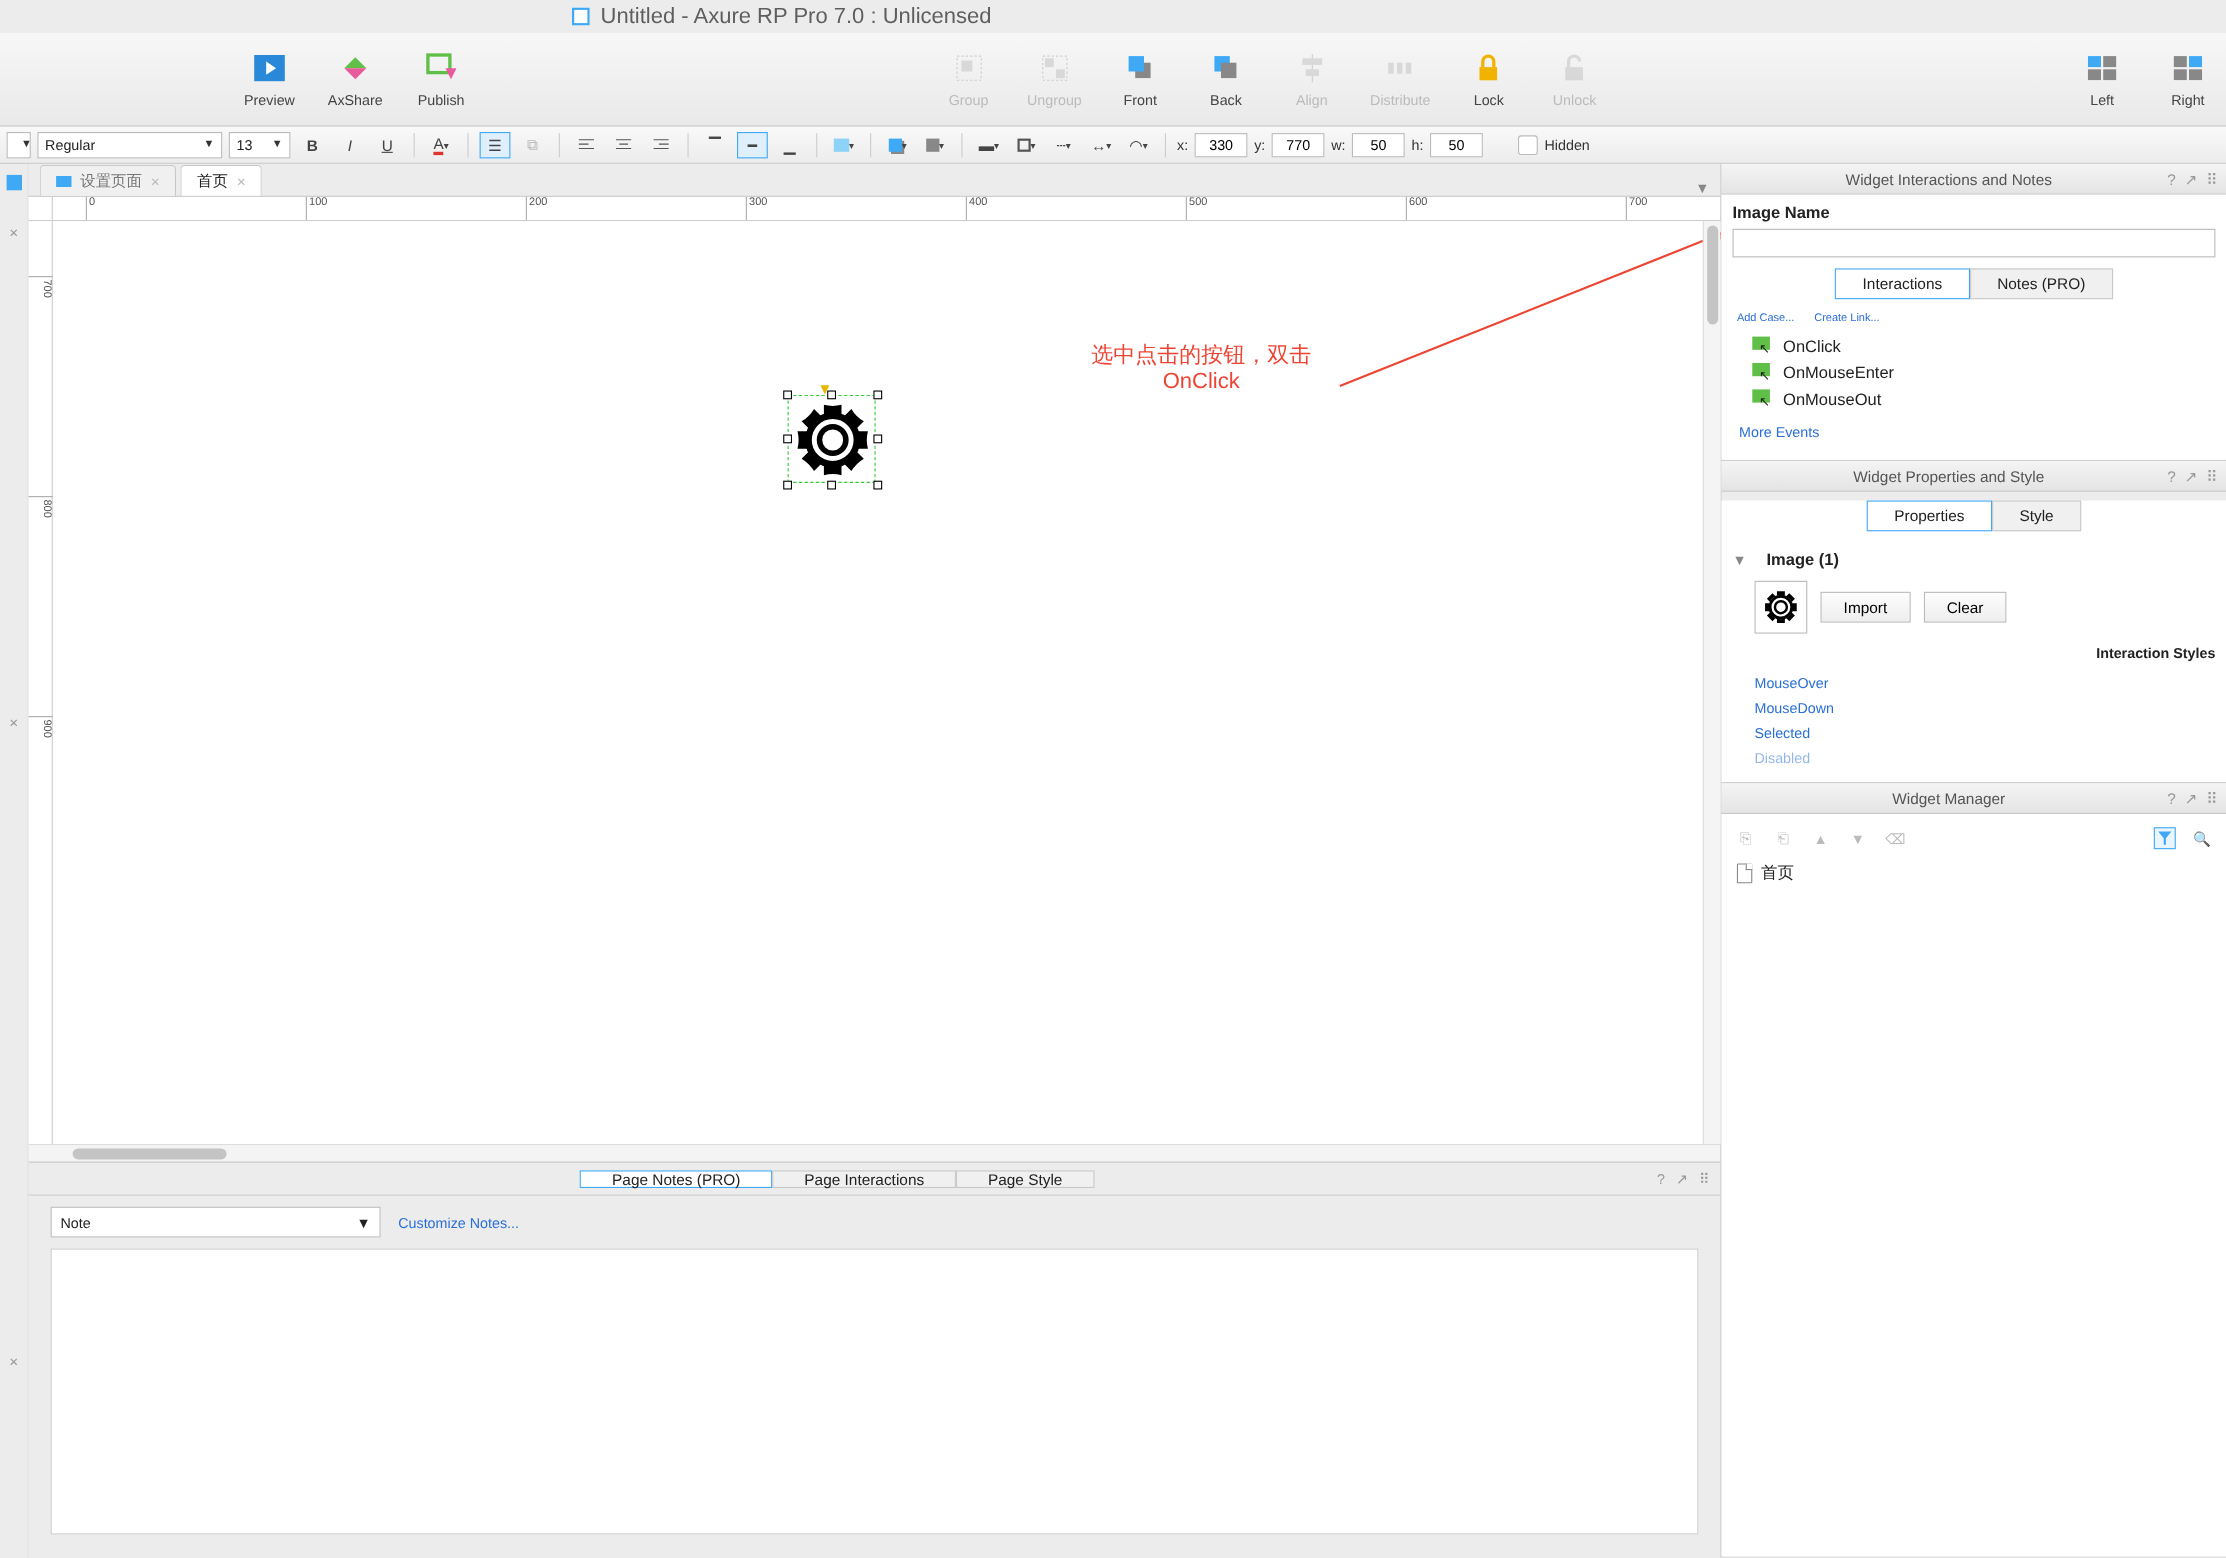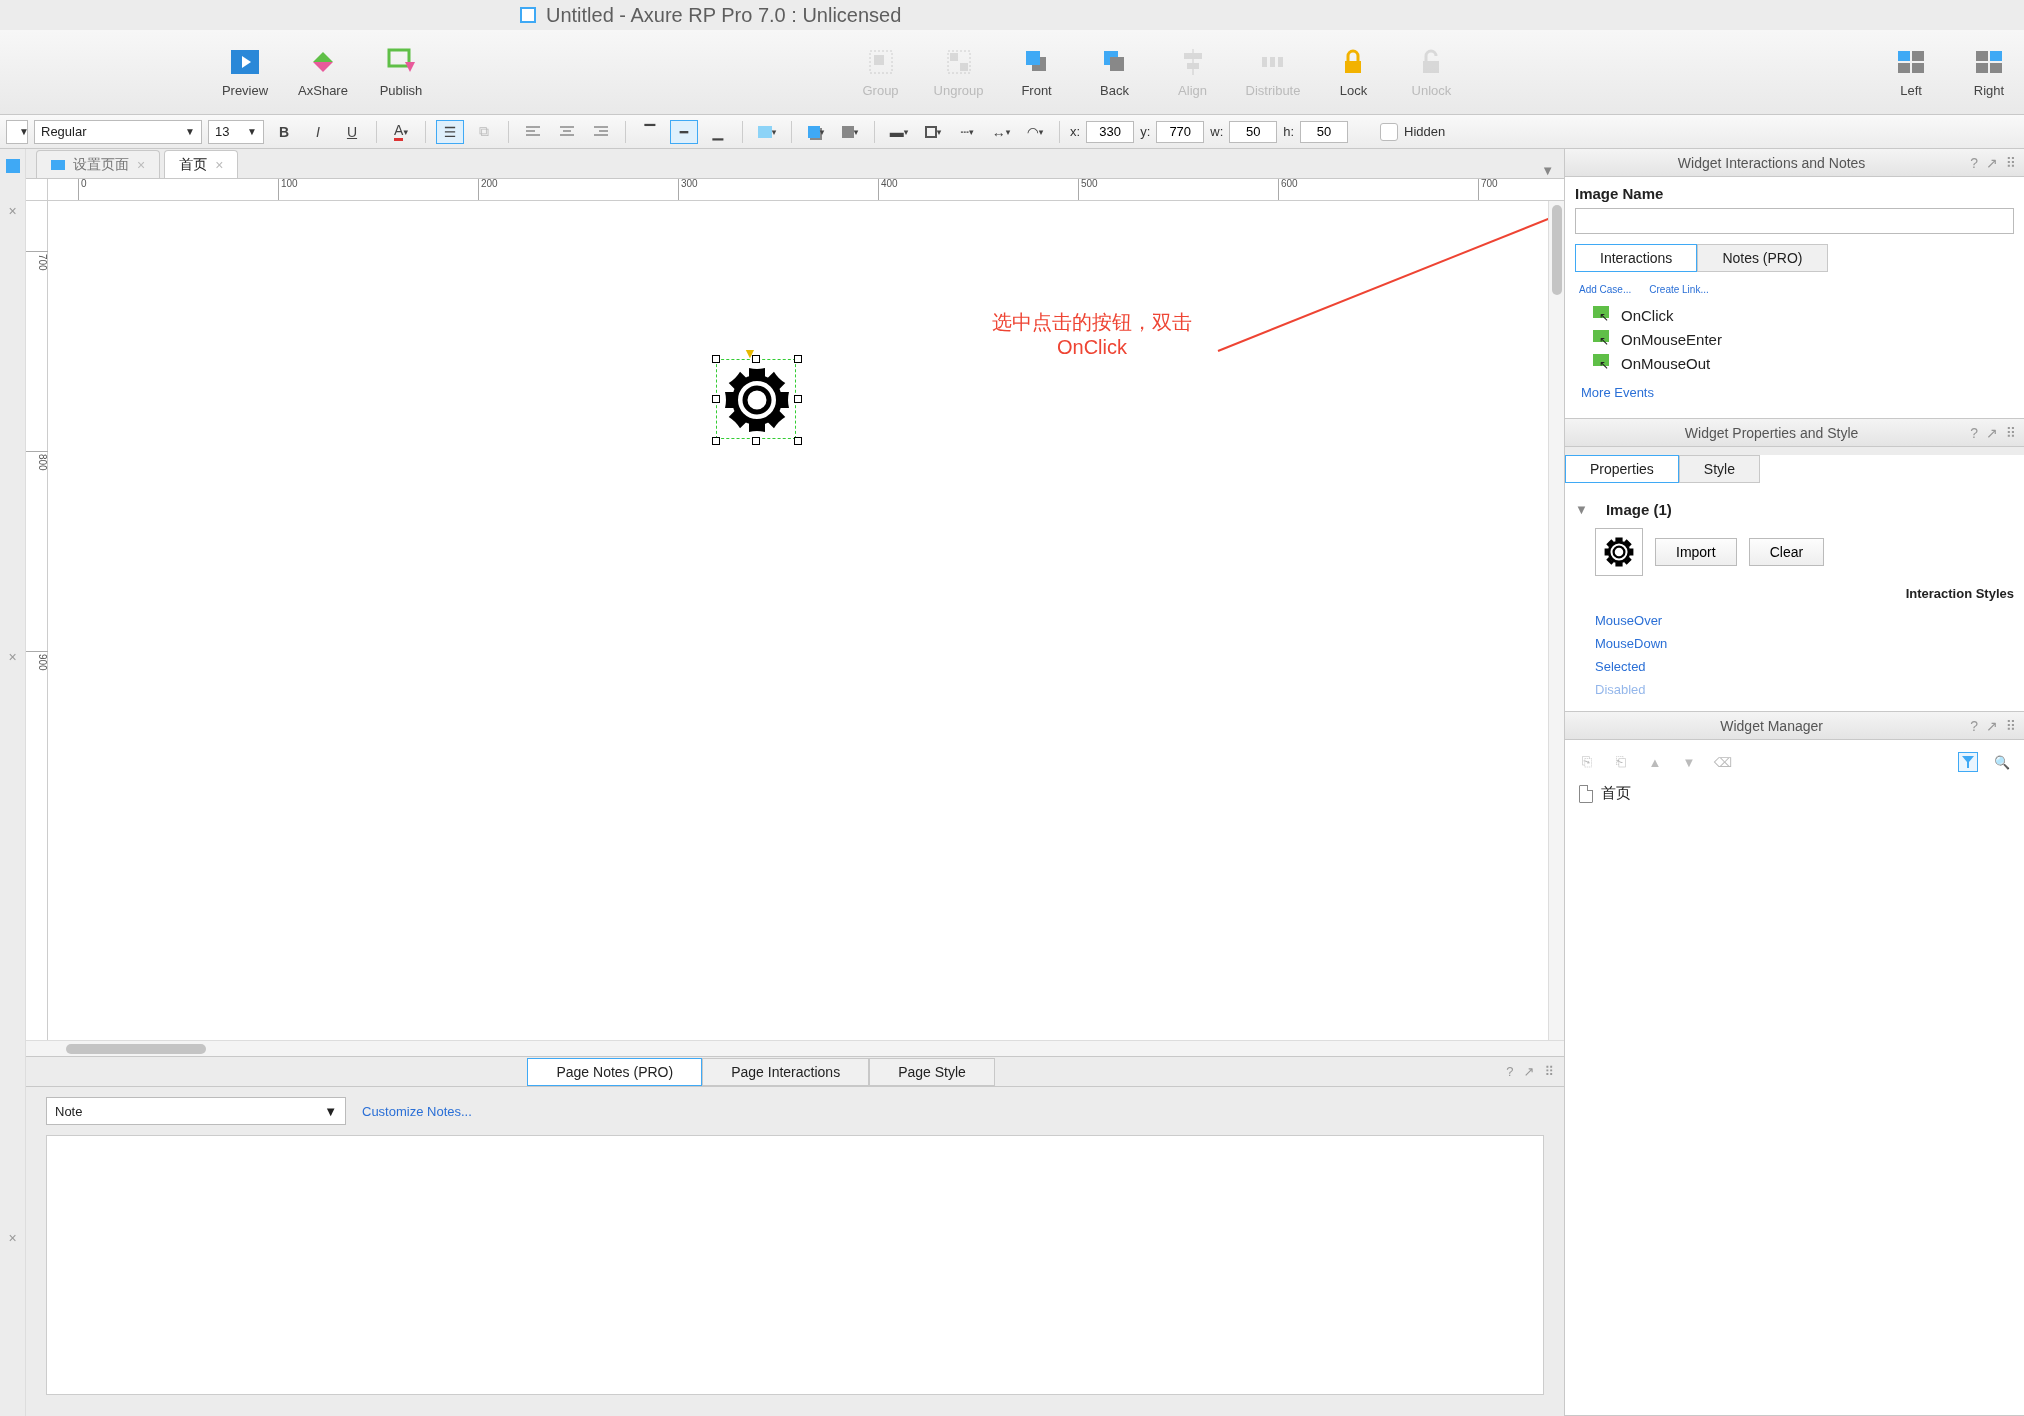--- a/index.html
+++ b/index.html
@@ -57,37 +57,37 @@
 .selhandles .guide { position: absolute; border: 1px dashed #3c3; }
 .annotation { position: absolute; color: #e43; font-size: 20px; text-align: center; }
 .arrow-svg { position: absolute; }
 .hscroll { height: 16px; background: #f4f4f4; border-top: 1px solid #ddd; }
 .vscroll { position: absolute; right: 0; top: 0; width: 16px; height: 100%; background: #f4f4f4; border-left: 1px solid #ddd; }
 .vscroll .thumb { width: 10px; background: #c4c4c4; border-radius: 5px; margin: 2px auto; }
 
 .bottom-panel { height: 360px; border-top: 1px solid #c8c8c8; background: #ececec; display: flex; flex-direction: column; }
 .bottom-head { height: 30px; display: flex; align-items: center; justify-content: flex-end; border-bottom: 1px solid #c8c8c8; }
 .bottom-tabs { display: flex; margin: 0 auto; }
-.bottom-tab { height: 28px; padding: 0 28px; border: 1px solid #c8c8c8; background: #f0f0f0; display: flex; align-items: center; font-size: 14px; }
+.bottom-tab { height: 16px; padding: 0 28px; border: 1px solid #c8c8c8; background: #f0f0f0; display: flex; align-items: center; font-size: 14px; }
 .bottom-tab.active { background: #fff; border-color: #3FA9F5; color: #222; }
 .bottom-head .icons { display: flex; gap: 10px; padding: 0 10px; color: #999; }
 .bottom-body { flex: 1; background: #ececec; padding: 10px 20px; }
 .bottom-body .note-dd { width: 300px; height: 28px; border: 1px solid #bbb; background: #fff; display: flex; align-items: center; justify-content: space-between; padding: 0 8px; }
 .bottom-body .link { color: #2a6fd6; margin-left: 16px; }
 .bottom-body .textarea { margin-top: 10px; background: #fff; border: 1px solid #ccc; height: 260px; }
 
 .right-col { width: 460px; background: #ececec; border-left: 1px solid #c8c8c8; display: flex; flex-direction: column; }
 .panel { border-bottom: 1px solid #c8c8c8; }
 .panel-head { height: 28px; background: linear-gradient(#f4f4f4,#e4e4e4); border-bottom: 1px solid #c8c8c8; display: flex; align-items: center; padding: 0 8px; font-size: 14px; }
 .panel-head .title { flex: 1; text-align: center; color: #555; }
 .panel-head .icons { display: flex; gap: 8px; color: #999; }
 .panel-body { background: #fff; padding: 8px 10px; }
 .panel-body .field-label { font-weight: bold; font-size: 15px; margin-bottom: 6px; }
 .panel-body input.txt { width: 100%; height: 26px; border: 1px solid #bbb; padding: 0 6px; }
-.pill-tabs { display: flex; margin: 10px 0; }
+.pill-tabs { display: flex; justify-content: center; margin: 10px 0; }
 .pill-tab { height: 28px; padding: 0 24px; border: 1px solid #c8c8c8; background: #f0f0f0; display: flex; align-items: center; font-size: 14px; }
 .pill-tab.active { background: #fff; border-color: #3FA9F5; }
 .links-row { display: flex; gap: 18px; padding: 2px 4px 8px; }
 .links-row a { color: #2a6fd6; font-size: 10px; }
 .event-item { display: flex; align-items: center; gap: 10px; padding: 3px 18px; font-size: 15px; }
 .ev-ic { width: 18px; height: 18px; position: relative; }
 .ev-ic .bg { width: 16px; height: 12px; background: #5fbf47; position: absolute; top: 0; left: 0; }
 .ev-ic .cur { position: absolute; left: 6px; top: 4px; font-size: 12px; }
 .more-link { color: #2a6fd6; padding: 10px 6px; display: inline-block; }
 

